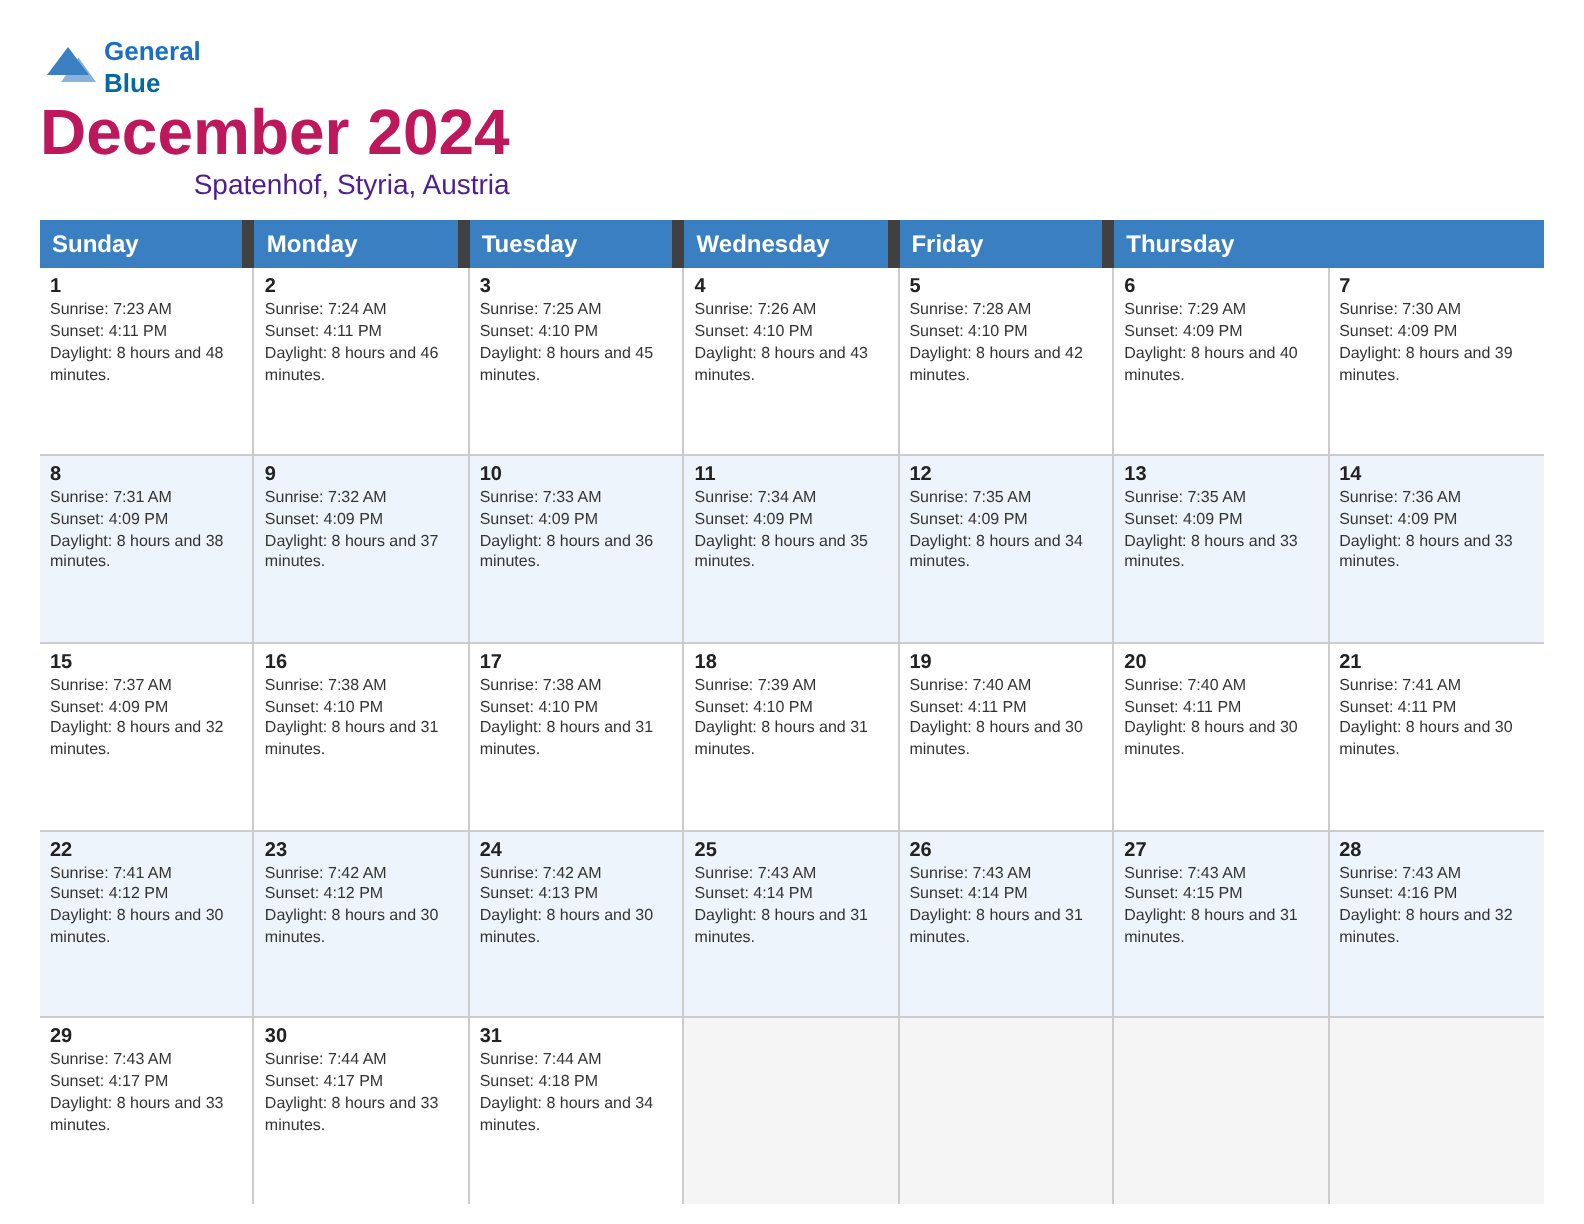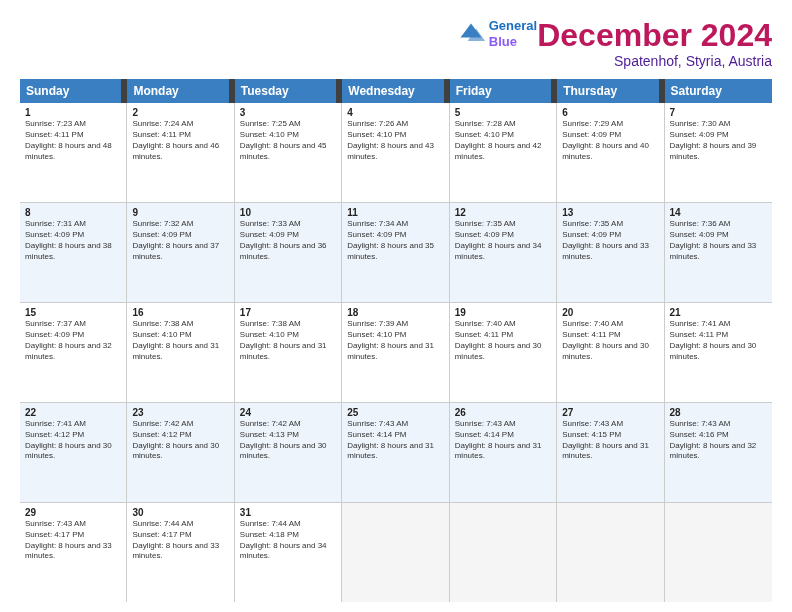--- a/index.html
+++ b/index.html
@@ -12,23 +12,24 @@
     }
     .page {
       width: 792px;
       height: 612px;
       padding: 18px 20px 10px 20px;
       display: flex;
       flex-direction: column;
     }
     .header {
       display: flex;
-      justify-content: flex-end;
+      justify-content: flex-start;
       align-items: flex-start;
       margin-bottom: 10px;
+      flex-direction: column;
     }
     .logo {
       display: flex;
       align-items: center;
       gap: 4px;
     }
     .logo-text {
       font-size: 13px;
       font-weight: bold;
       color: #333;
@@ -116,38 +117,37 @@
 
 <div class="page">
   <div class="header">
     <div class="logo">
       <svg class="logo-icon" viewBox="0 0 32 32">
         <polygon points="16,4 28,20 4,20" fill="#3a7fc1"></polygon>
         <polygon points="22,10 32,24 12,24" fill="#3a7fc1" opacity="0.6"></polygon>
       </svg>
       <div class="logo-text">
         <div><span>General</span></div>
-        <div><span style="color:#8b5cf6">Blue</span></div>
+        <div><span style="color:#0369a1">Blue</span></div>
       </div>
     </div>
     <div class="title-block">
       <div class="month-title">December 2024</div>
       <div class="location">Spatenhof, Styria, Austria</div>
     </div>
   </div>
 
   <div class="calendar">
     <div class="cal-header">
       <div class="cal-header-cell">Sunday</div>
       <div class="cal-header-cell">Monday</div>
       <div class="cal-header-cell">Tuesday</div>
       <div class="cal-header-cell">Wednesday</div>
       <div class="cal-header-cell">Friday</div>
       <div class="cal-header-cell">Thursday</div>
-      <div class="cal-header-cell">Saturday</div>
     </div>
     <div class="cal-body">
 
       <div class="cal-row">
         <div class="cal-cell">
           <span class="day-num">1</span>
           <div class="cell-text">
             <span>Sunrise: 7:23 AM</span><br>
             <span>Sunset: 4:11 PM</span><br>
             <span>Daylight: 8 hours and 48 minutes.</span>

